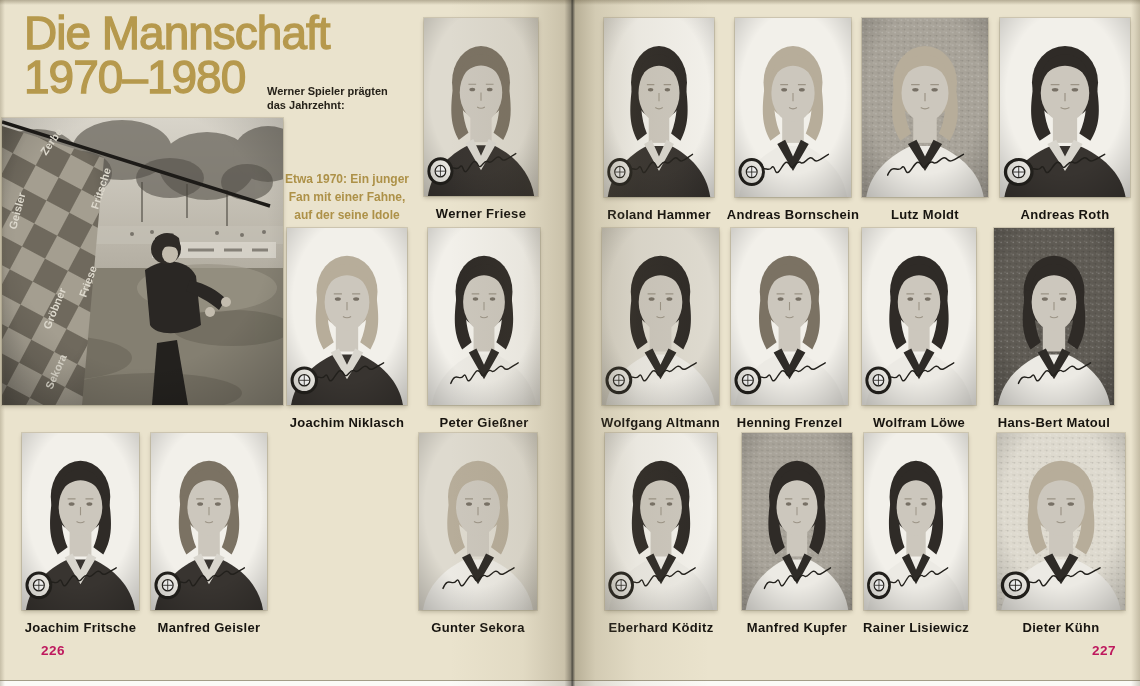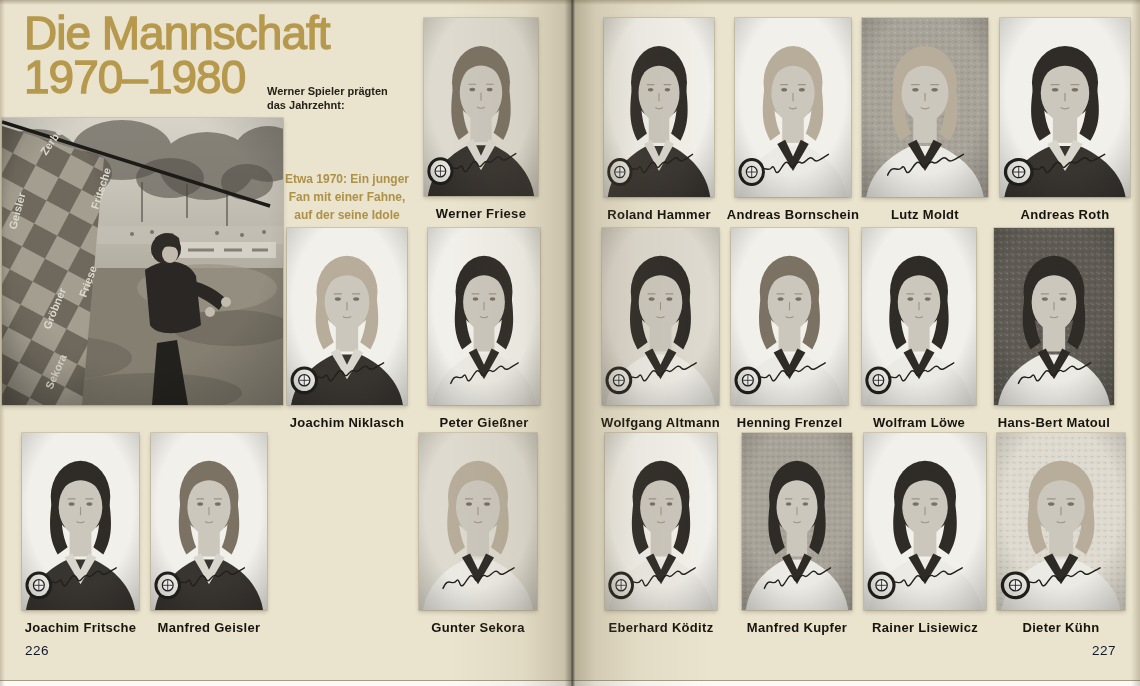--- a/index.html
+++ b/index.html
@@ -29,21 +29,21 @@
       rgba(128,117,87,.07) 72%,
       rgba(128,117,87,0) 100%);}
   
   .title{position:absolute;left:24px;top:12px;color:#b6994d;
     font-size:46px;font-weight:normal;letter-spacing:-1px;line-height:.95;
     -webkit-text-stroke:1.3px #b6994d;}
   .intro{position:absolute;left:267px;top:84px;color:#26221a;
     font-size:11px;font-weight:bold;line-height:1.3;}
   .caption{position:absolute;left:284px;top:170px;width:126px;text-align:center;
     color:#ad9148;font-size:12px;font-weight:bold;line-height:1.5;}
-  .pagenum{position:absolute;top:643px;font-size:13.5px;font-weight:normal;color:#0f172a;letter-spacing:.5px;}
+  .pagenum{position:absolute;top:643px;font-size:13.5px;font-weight:bold;color:#be185d;letter-spacing:.5px;margin-left:16px;}
   .pagenum.l{left:25px;} .pagenum.r{right:24px;}
   
   .card{position:absolute;}
   .photo{position:relative;width:100%;height:100%;
     box-shadow:0 0 0 1px rgba(70,60,40,.15),0 2px 4px rgba(70,60,40,.28);}
   .photo svg{display:block;width:100%;height:100%;}
   .pname{position:absolute;top:calc(100% + 10px);left:50%;transform:translateX(-50%);
     white-space:nowrap;font-size:13px;font-weight:bold;letter-spacing:.3px;color:#17140f;}
   
   .bgw{--pbg:#f2f0ea}.bgl{--pbg:#dedacf}.bgg{--pbg:#a8a399}.bgd{--pbg:#5f5b54}
@@ -310,21 +310,21 @@
     <div class="pname">Eberhard Köditz</div>
   </div>
   <div class="card" style="left:742px;top:433px;width:110px;height:177px">
     <div class="photo bgg hd sw gr nb">
         <svg viewBox="0 0 118 172" preserveAspectRatio="none">
           <use href="#portrait"></use>
         </svg>
       </div>
     <div class="pname">Manfred Kupfer</div>
   </div>
-  <div class="card" style="left:864px;top:433px;width:122px;height:177px">
+  <div class="card" style="left:864px;top:433px;width:104px;height:177px">
     <div class="photo bgw hd sw">
         <svg viewBox="0 0 118 172" preserveAspectRatio="none">
           <use href="#portrait"></use>
         </svg>
       </div>
     <div class="pname">Rainer Lisiewicz</div>
   </div>
   <div class="card" style="left:997px;top:433px;width:128px;height:177px">
     <div class="photo bgl hl sw gr">
         <svg viewBox="0 0 118 172" preserveAspectRatio="none">

